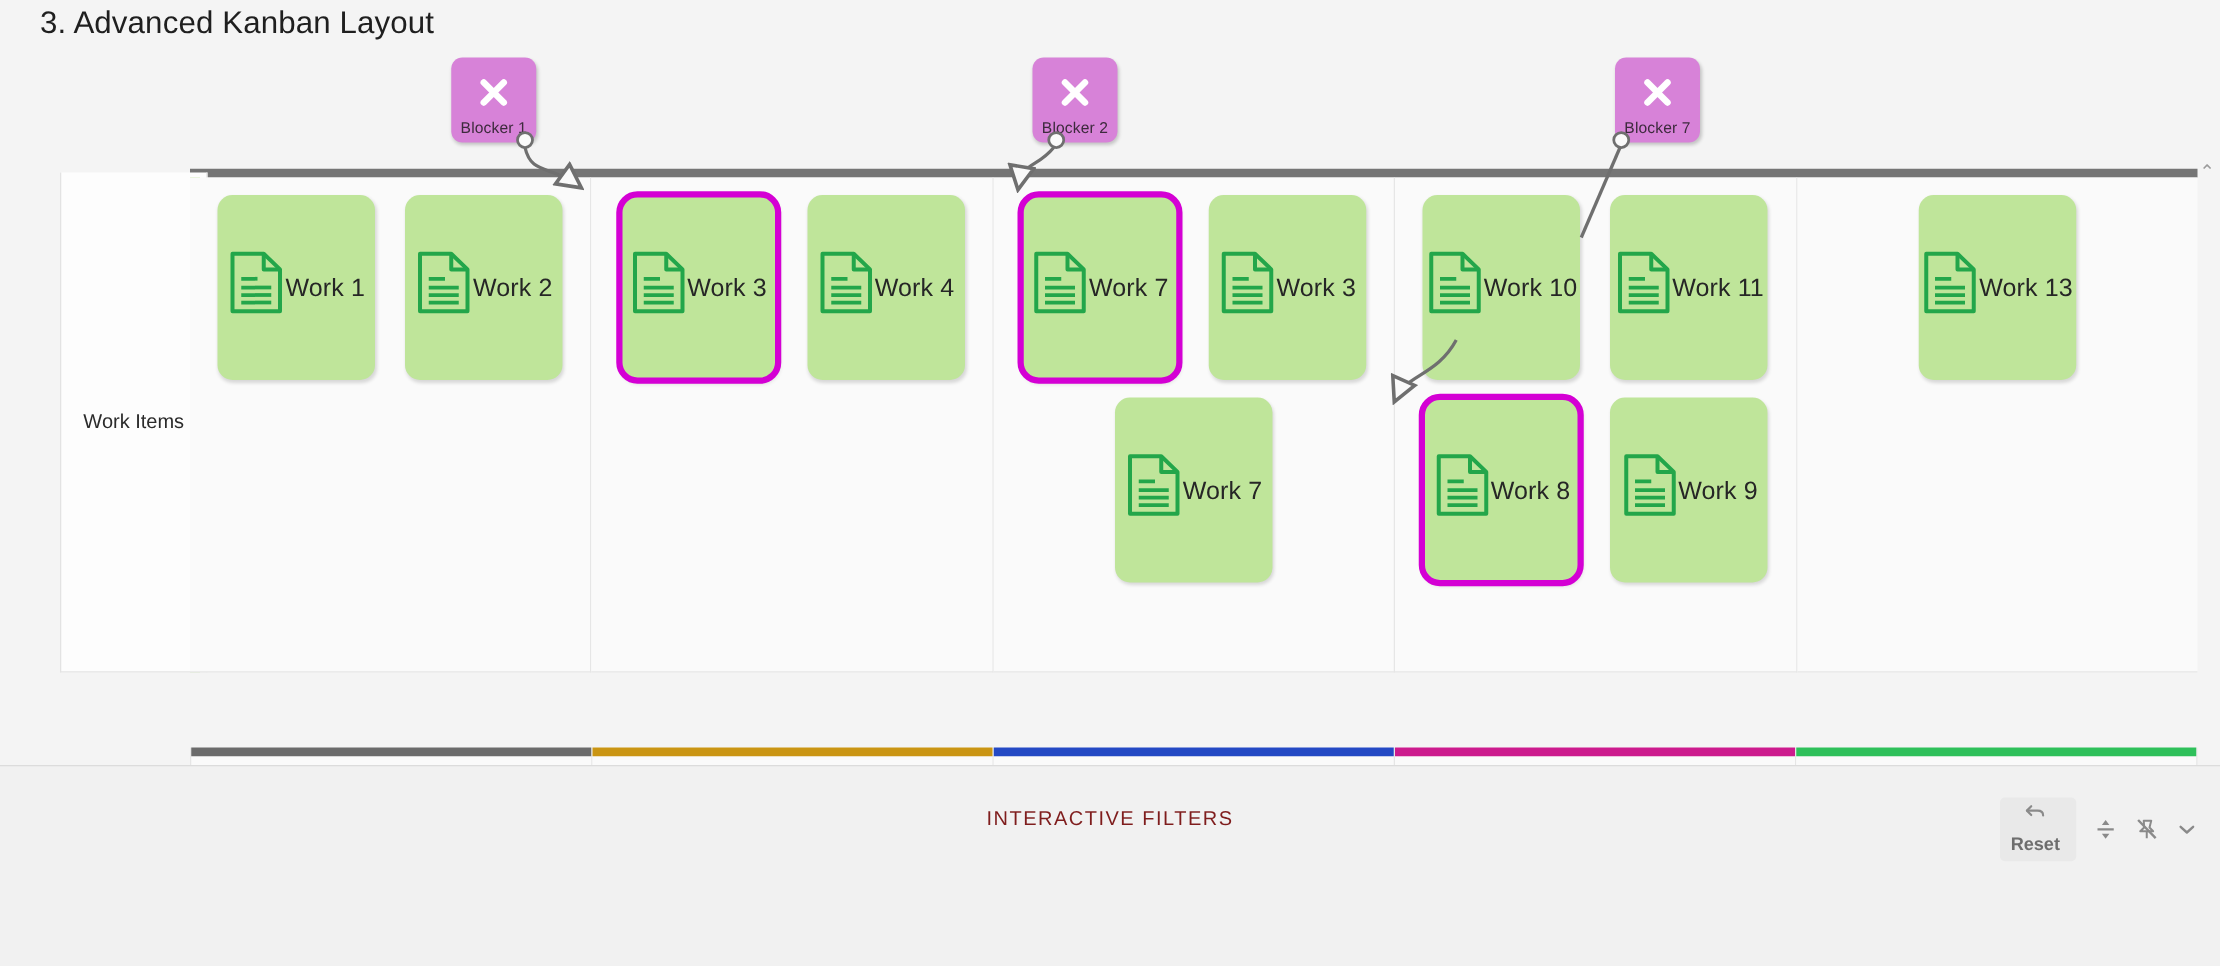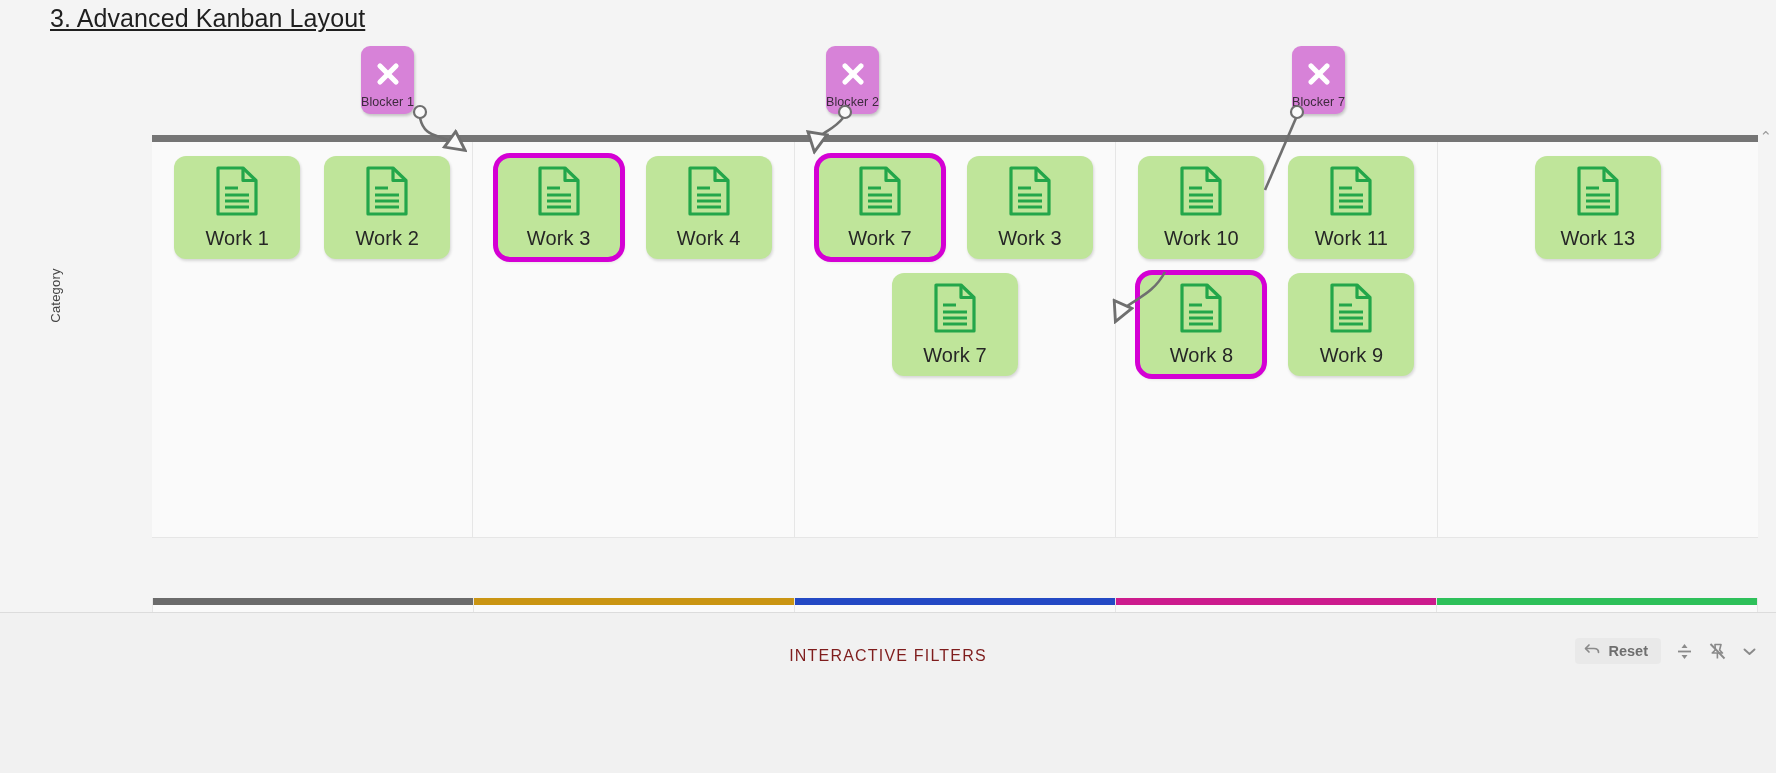--- a/index.html
+++ b/index.html
@@ -7,24 +7,23 @@
     margin: 0; padding: 0;
     width: 1776px; height: 773px;
     background: #f4f4f4;
     font-family: "Liberation Sans", sans-serif;
     overflow: hidden;
   }
   #root { position: relative; width: 1776px; height: 773px; background: #f4f4f4; }
 
   
   .page-title {
-    position: absolute; left: 50px; top: 4px;
+    position: absolute; left: 32px; top: 4px;
     font-size: 25px; color: #1f1f1f; letter-spacing: .1px;
     white-space: nowrap;
-    text-decoration: underline;
   }
 
   
   .board {
     position: absolute; left: 48px; top: 128px;
     width: 1710px; height: 470px;
   }
 
   
   .cat-axis-label {
@@ -74,45 +73,45 @@
     display: flex; flex-direction: column; align-items: center;
     padding-top: 14px; gap: 14px;
   }
   .lane-row {
     display: flex; gap: 24px; justify-content: center; width: 100%;
   }
 
   
   .card {
     position: relative;
-    width: 126px; height: 103px;
+    width: 126px; height: 148px;
     border-radius: 12px;
     background: #bfe59a;
-    display: flex; flex-direction: column;
+    display: flex; flex-direction: row;
     align-items: center; justify-content: center;
     box-shadow: 1px 2px 3px rgba(0,0,0,.14);
     cursor: pointer;
   }
   .card.sel {
     outline: 5px solid #d400d4;
     outline-offset: -2px;
     border-radius: 14px;
     box-shadow: 1px 2px 4px rgba(0,0,0,.2);
     text-align: center;
   }
   .card .doc-icon { margin-bottom: 4px; }
   .card .card-label {
     font-size: 20px; color: #262626; letter-spacing: .1px;
     margin-top: 2px;
   }
 
   
   .blocker {
     position: absolute;
-    width: 53px; height: 68px;
+    width: 68px; height: 68px;
     border-radius: 9px;
     background: #d782d8;
     box-shadow: 1px 2px 3px rgba(0,0,0,.2);
     display: flex; flex-direction: column;
     align-items: center; justify-content: flex-start;
     padding-top: 15px;
     cursor: pointer;
   }
   .blocker .x-icon { margin-bottom: 3px; }
   .blocker .blocker-label {
@@ -166,38 +165,42 @@
   .filters-tools {
     position: absolute; right: 18px; top: 25px;
     display: flex; align-items: center; gap: 14px;
   }
   .reset-btn {
     display: flex; align-items: center; gap: 8px;
     background: #e9e9e9; border-radius: 4px;
     padding: 5px 13px 5px 9px;
     color: #6e6e6e; font-size: 14.5px; font-weight: bold;
     cursor: pointer;
+    flex-direction: column;
   }
   .tool-icon { color: #8a8a8a; cursor: pointer; display: flex; align-items: center; }
 
   svg.overlay { position: absolute; left: 0; top: 0; pointer-events: none; }
 </style>
 </head>
 <body>
 
 <div id="root">
 
   <div class="page-title">3. Advanced Kanban Layout</div>
 
   <div class="board">
 
     <div class="cat-axis-label">Category</div>
 
     <div class="top-rule"></div>
 
+    <div class="row-header">
+      <span class="row-header-label">Work Items</span>
+    </div>
 
     <div class="row-band"></div>
 
     <div class="lanes" id="lanes">
         <div class="lane">
           <div class="lane-cards">
             <div class="lane-row">
               <div class="card">
                 <span class="doc-icon"><svg width="46" height="52" viewBox="0 0 46 52">
                     <path d="M4,3 L29,3 L42,15.5 L42,49 L4,49 Z" fill="none" stroke="#23a64a" stroke-width="3.2" stroke-linejoin="round"></path>

